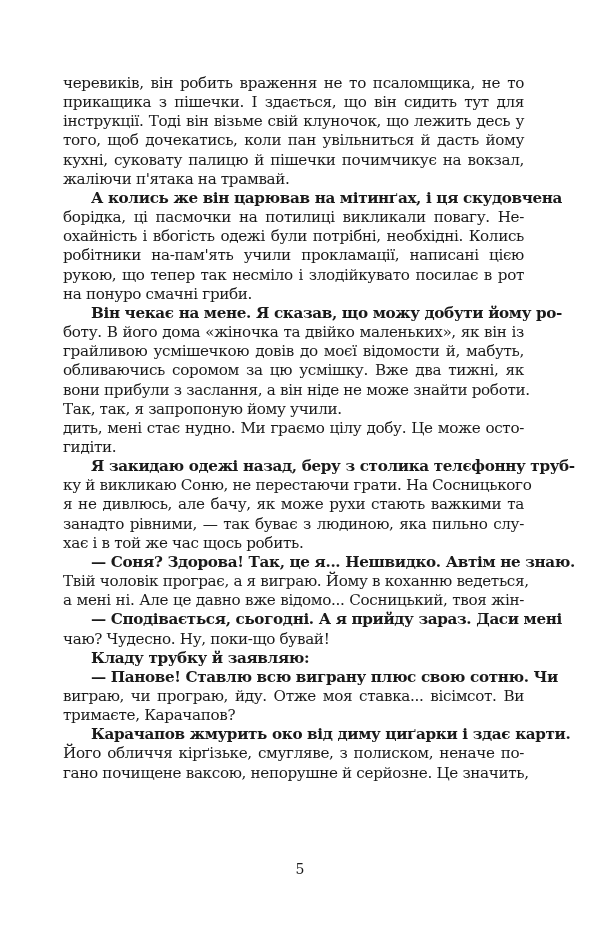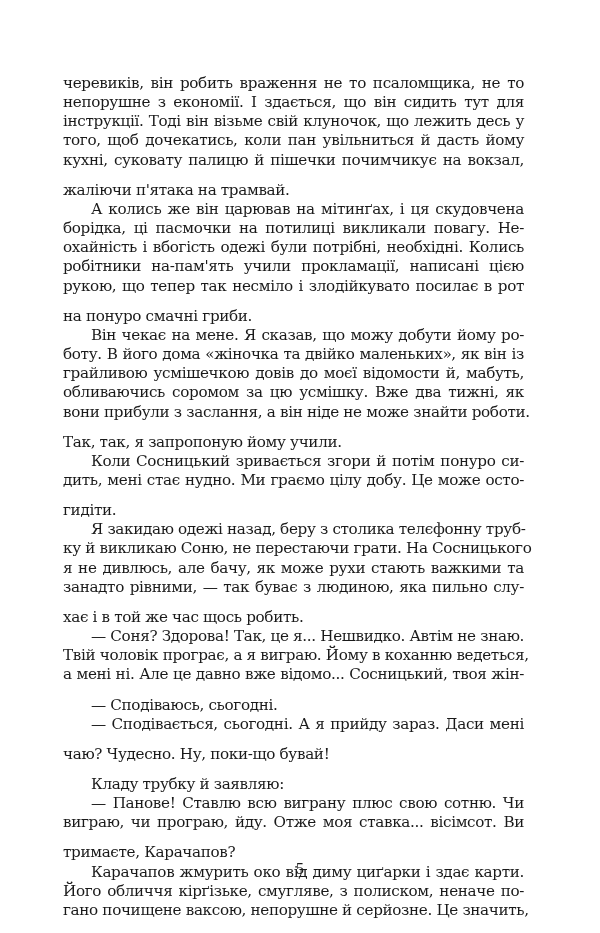--- a/index.html
+++ b/index.html
@@ -15,40 +15,40 @@
     color: #1a1a1a;
   }
   .line {
     display: block;
     height: 19.16px;
     white-space: nowrap;
     text-align: justify;
     text-align-last: justify;
     letter-spacing: -0.35px;
   }
-  .line.last { text-align-last: left; margin-top: 11px; }
-  .line.indent { padding-left: 28px; }
+  .line.last { text-align-last: left; }
+  .line.indent { padding-left: 28px; font-weight: bold; }
   .page-number {
     position: absolute;
     top: 861px;
     left: 0;
     width: 600px;
     text-align: center;
     font-family: "DejaVu Serif", "Liberation Serif", serif;
     font-size: 14px;
     color: #1a1a1a;
   }
 </style>
 </head>
 <body>
 
 <div class="page">
   <div>
     <span class="line">черевиків, він робить враження не то псаломщика, не то</span>
-    <span class="line">непорушне з економії. І здається, що він сидить тут для</span>
+    <span class="line">прикащика з пішечки. І здається, що він сидить тут для</span>
     <span class="line">інструкції. Тоді він візьме свій клуночок, що лежить десь у</span>
     <span class="line">того, щоб дочекатись, коли пан увільниться й дасть йому</span>
     <span class="line">кухні, суковату палицю й пішечки почимчикує на вокзал,</span>
     <span class="line last">жаліючи п'ятака на трамвай.</span>
   </div>
   <div>
     <span class="line indent">А колись же він царював на мітинґах, і ця скудовчена</span>
     <span class="line">борідка, ці пасмочки на потилиці викликали повагу. Не-</span>
     <span class="line">охайність і вбогість одежі були потрібні, необхідні. Колись</span>
     <span class="line">робітники на-пам'ять учили прокламації, написані цією</span>
@@ -57,38 +57,34 @@
   </div>
   <div>
     <span class="line indent">Він чекає на мене. Я сказав, що можу добути йому ро-</span>
     <span class="line">боту. В його дома «жіночка та двійко маленьких», як він із</span>
     <span class="line">грайливою усмішечкою довів до моєї відомости й, мабуть,</span>
     <span class="line">обливаючись соромом за цю усмішку. Вже два тижні, як</span>
     <span class="line">вони прибули з заслання, а він ніде не може знайти роботи.</span>
     <span class="line last">Так, так, я запропоную йому учили.</span>
   </div>
   <div>
-    <span class="line indent">Коли Сосницький зривається згори й потім понуро си-</span>
     <span class="line">дить, мені стає нудно. Ми граємо цілу добу. Це може осто-</span>
     <span class="line last">гидіти.</span>
   </div>
   <div>
     <span class="line indent">Я закидаю одежі назад, беру з столика телєфонну труб-</span>
     <span class="line">ку й викликаю Соню, не перестаючи грати. На Сосницького</span>
     <span class="line">я не дивлюсь, але бачу, як може рухи стають важкими та</span>
     <span class="line">занадто рівними, — так буває з людиною, яка пильно слу-</span>
     <span class="line last">хає і в той же час щось робить.</span>
   </div>
   <div>
     <span class="line indent">— Соня? Здорова! Так, це я... Нешвидко. Автім не знаю.</span>
     <span class="line">Твій чоловік програє, а я виграю. Йому в коханню ведеться,</span>
     <span class="line">а мені ні. Але це давно вже відомо... Сосницький, твоя жін-</span>
-  </div>
-  <div>
-    <span class="line indent last">— Сподіваюсь, сьогодні.</span>
   </div>
   <div>
     <span class="line indent">— Сподівається, сьогодні. А я прийду зараз. Даси мені</span>
     <span class="line last">чаю? Чудесно. Ну, поки-що бувай!</span>
   </div>
   <div>
     <span class="line indent last">Кладу трубку й заявляю:</span>
   </div>
   <div>
     <span class="line indent">— Панове! Ставлю всю виграну плюс свою сотню. Чи</span>

